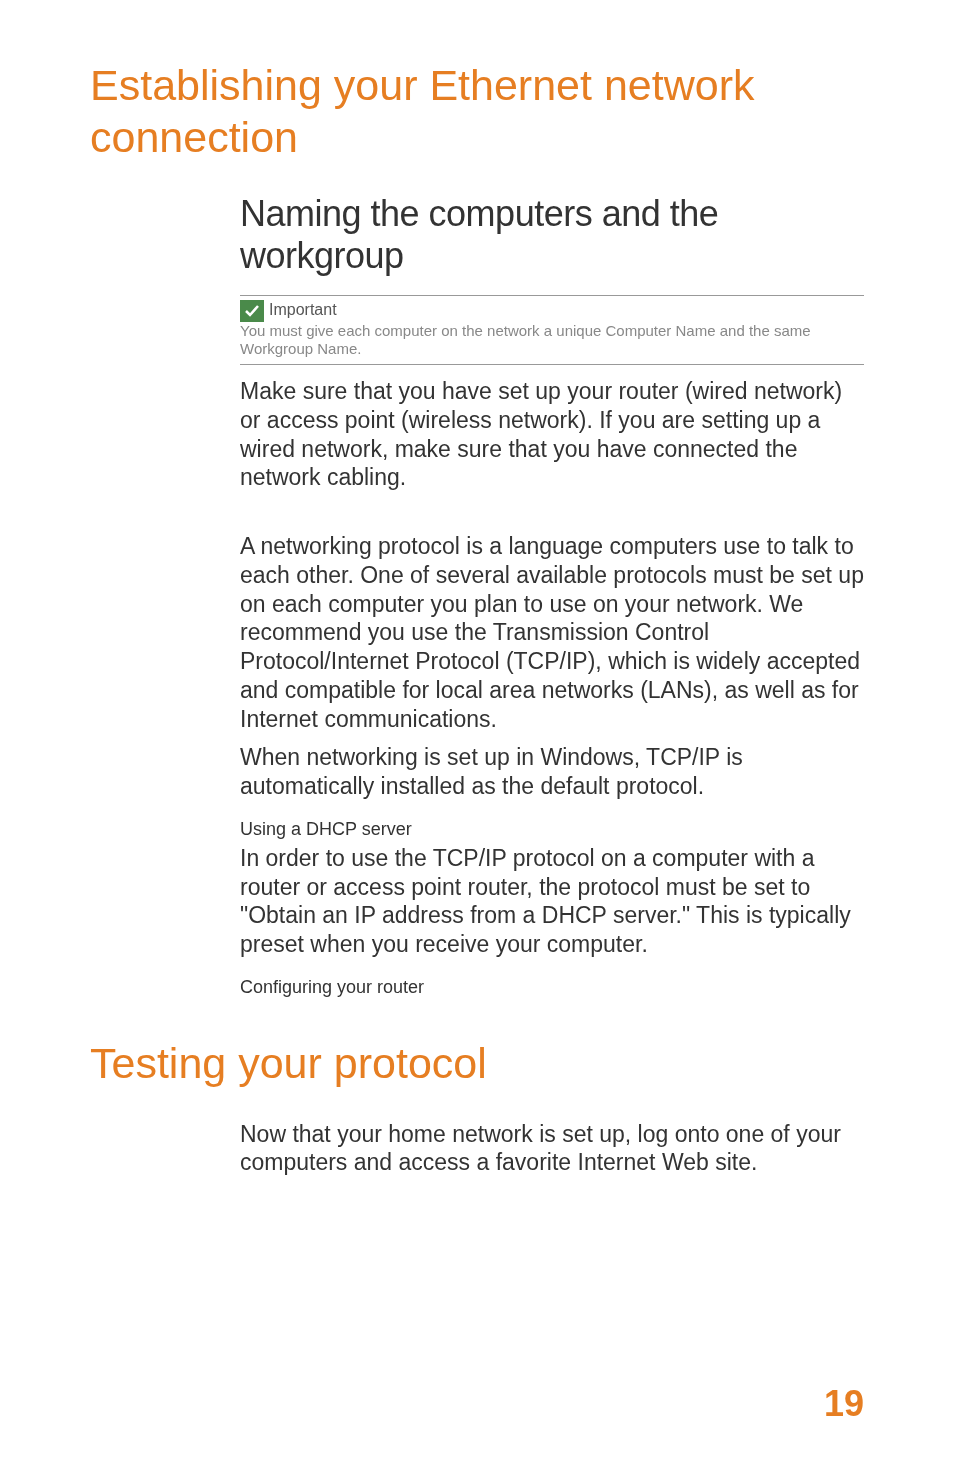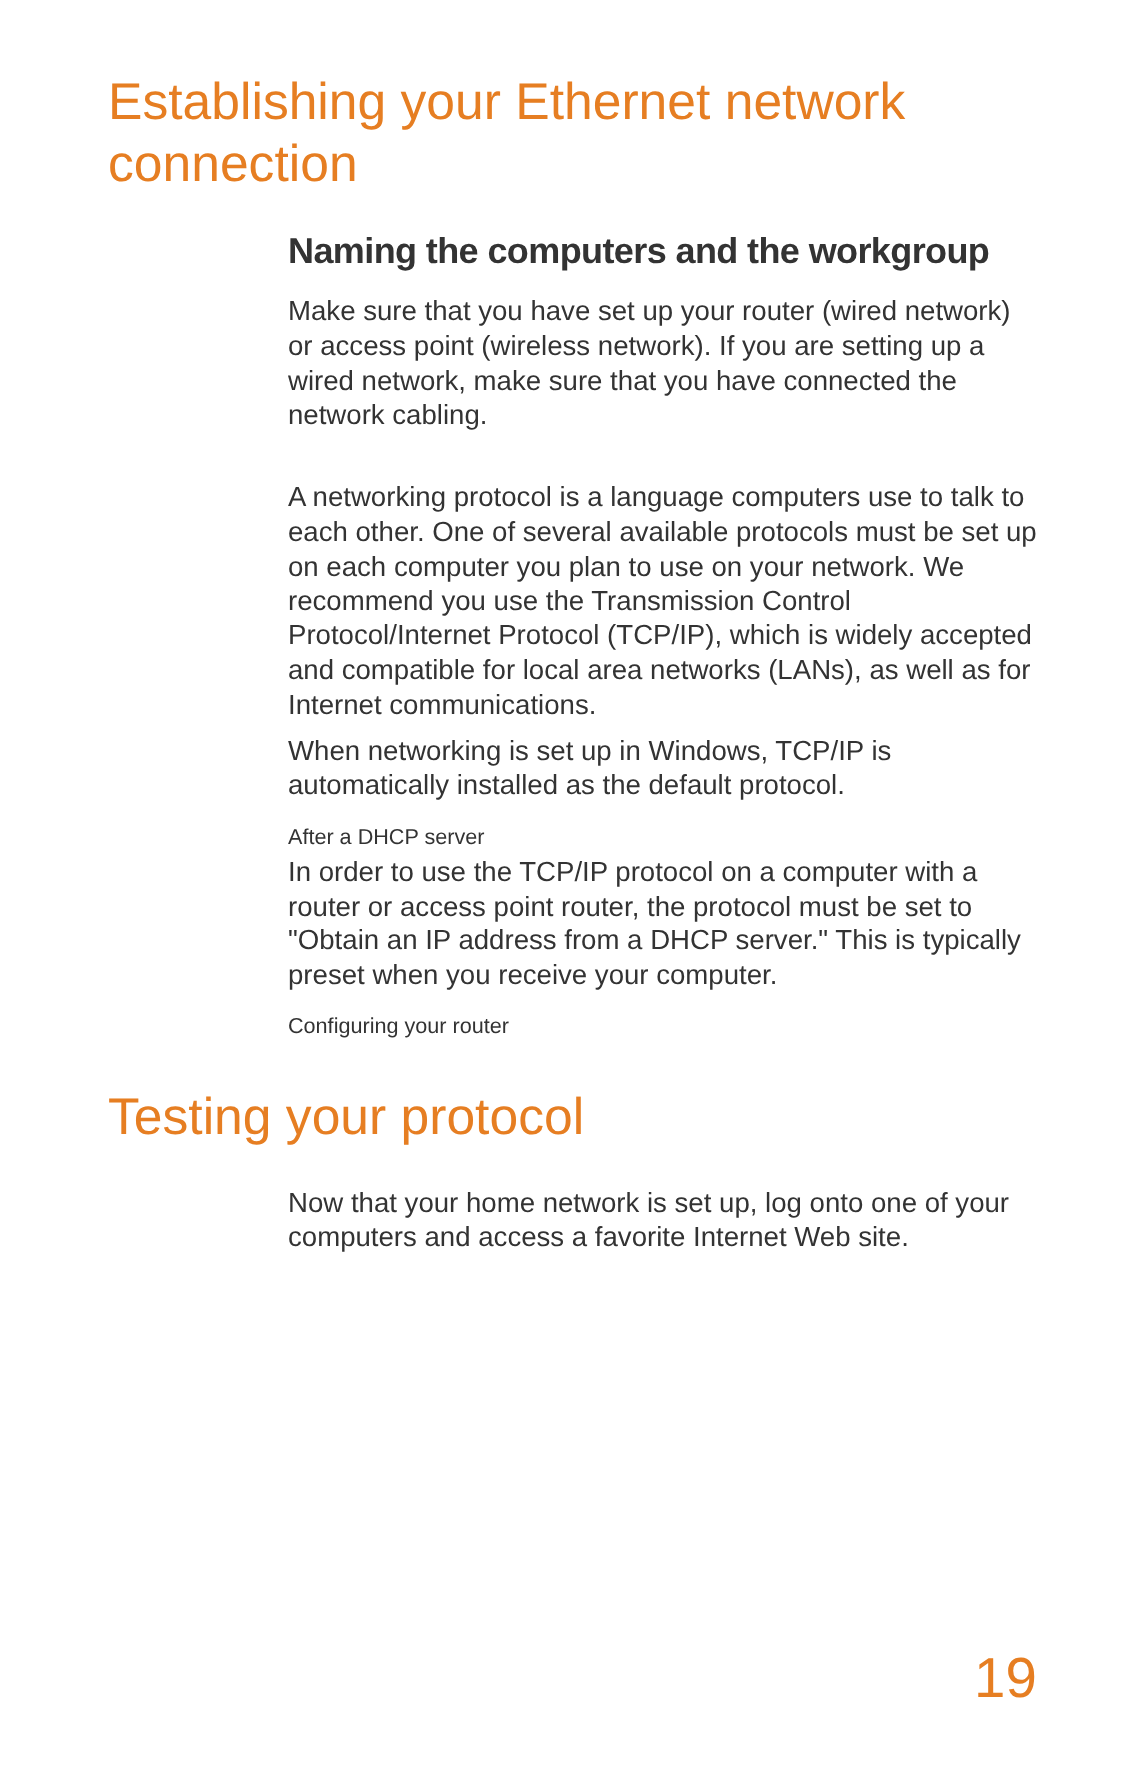--- a/index.html
+++ b/index.html
@@ -23,22 +23,22 @@
       line-height: 1.2;
       margin-bottom: 30px;
       letter-spacing: 0px;
     }
     .content-block {
       margin-left: 150px;
       margin-bottom: 40px;
     }
     .subsection-title {
       color: #333;
-      font-size: 30px;
-      font-weight: 700;
+      font-size: 36px;
+      font-weight: 400;
       margin-bottom: 18px;
       letter-spacing: -0.5px;
     }
     .important-box {
       border-top: 1px solid #999;
       border-bottom: 1px solid #999;
       padding: 4px 0 6px 0;
       margin-bottom: 12px;
       font-size: 15px;
       line-height: 1.2;
@@ -77,42 +77,50 @@
       font-size: 18px;
       color: #333;
       margin-top: 18px;
       margin-bottom: 4px;
     }
     .page-number {
       position: absolute;
       bottom: 50px;
       right: 90px;
       color: #e67e22;
-      font-size: 47px;
-      font-weight: 400;
+      font-size: 36px;
+      font-weight: 700;
     }
   </style>
 </head>
 <body>
 
 <h1 class="section-title">Establishing your Ethernet network connection</h1>
 
 <div class="content-block">
   <h2 class="subsection-title">Naming the computers and the workgroup</h2>
 
+  <div class="important-box">
+    <span class="check-icon">
+      <svg width="18" height="18" viewBox="0 0 18 18">
+        <path d="M3 9 L7 13 L15 4" stroke="#fff" stroke-width="2.5" fill="none"></path>
+      </svg>
+    </span><span class="important-label">Important</span><br>
+    <span class="important-text">You must give each computer on the network a unique Computer Name and the same Workgroup Name.</span>
+  </div>
 
   <p class="body-text">Make sure that you have set up your router (wired network) or access point (wireless network). If you are setting up a wired network, make sure that you have connected the network cabling.</p>
 </div>
 
 <div class="content-block">
 
   <p class="body-text">A networking protocol is a language computers use to talk to each other. One of several available protocols must be set up on each computer you plan to use on your network. We recommend you use the Transmission Control Protocol/Internet Protocol (TCP/IP), which is widely accepted and compatible for local area networks (LANs), as well as for Internet communications.</p>
   <p class="body-text">When networking is set up in Windows, TCP/IP is automatically installed as the default protocol.</p>
 
-  <p class="sub-heading">After a DHCP server</p>
+  <p class="sub-heading">Using a DHCP server</p>
   <p class="body-text">In order to use the TCP/IP protocol on a computer with a router or access point router, the protocol must be set to "Obtain an IP address from a DHCP server." This is typically preset when you receive your computer.</p>
 
   <p class="sub-heading">Configuring your router</p>
 </div>
 
 <h1 class="section-title">Testing your protocol</h1>
 
 <div class="content-block">
   <p class="body-text">Now that your home network is set up, log onto one of your computers and access a favorite Internet Web site.</p>
 </div>

